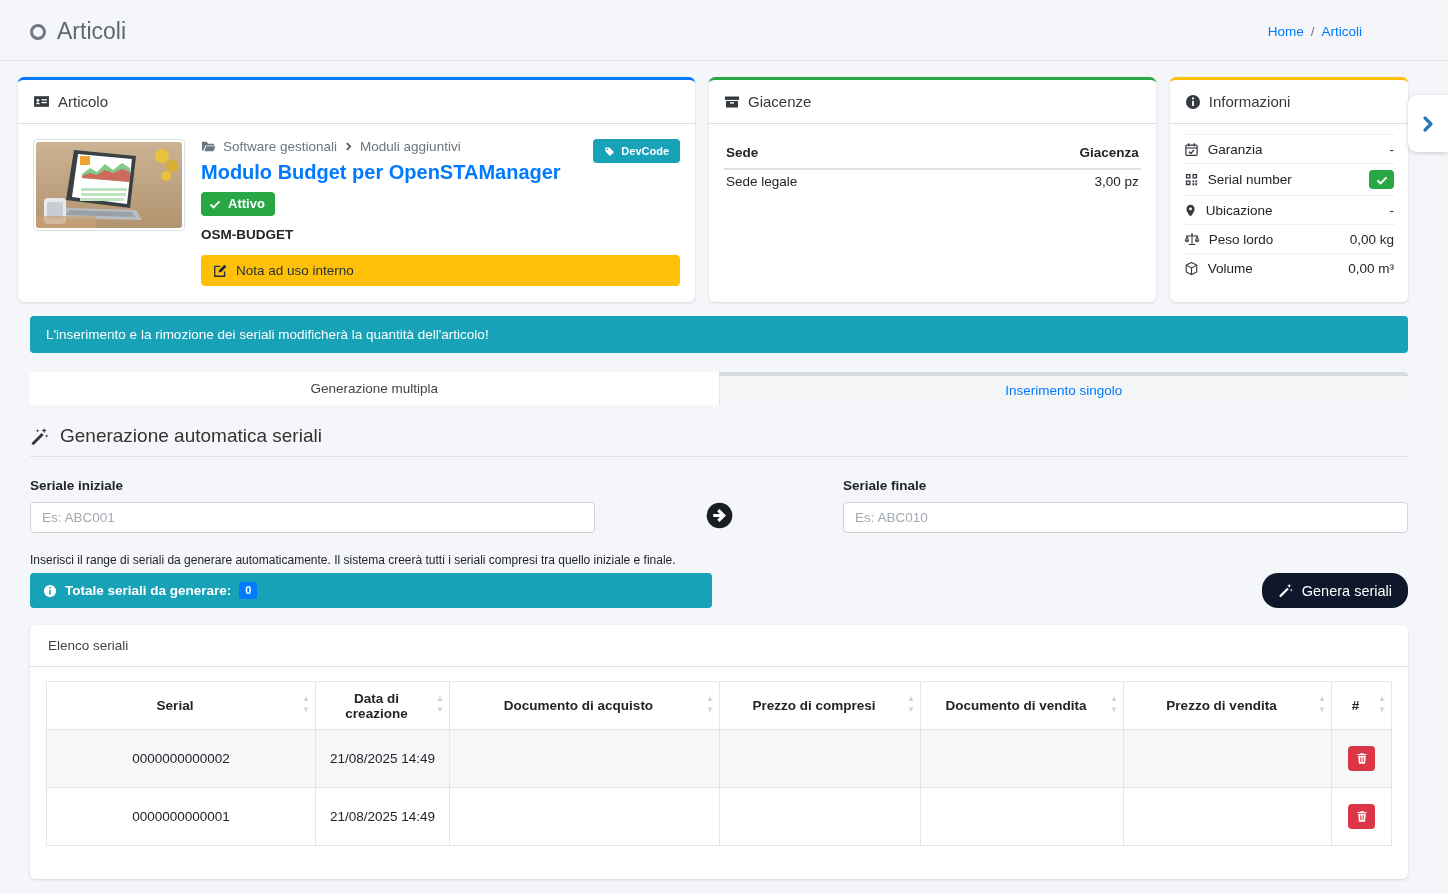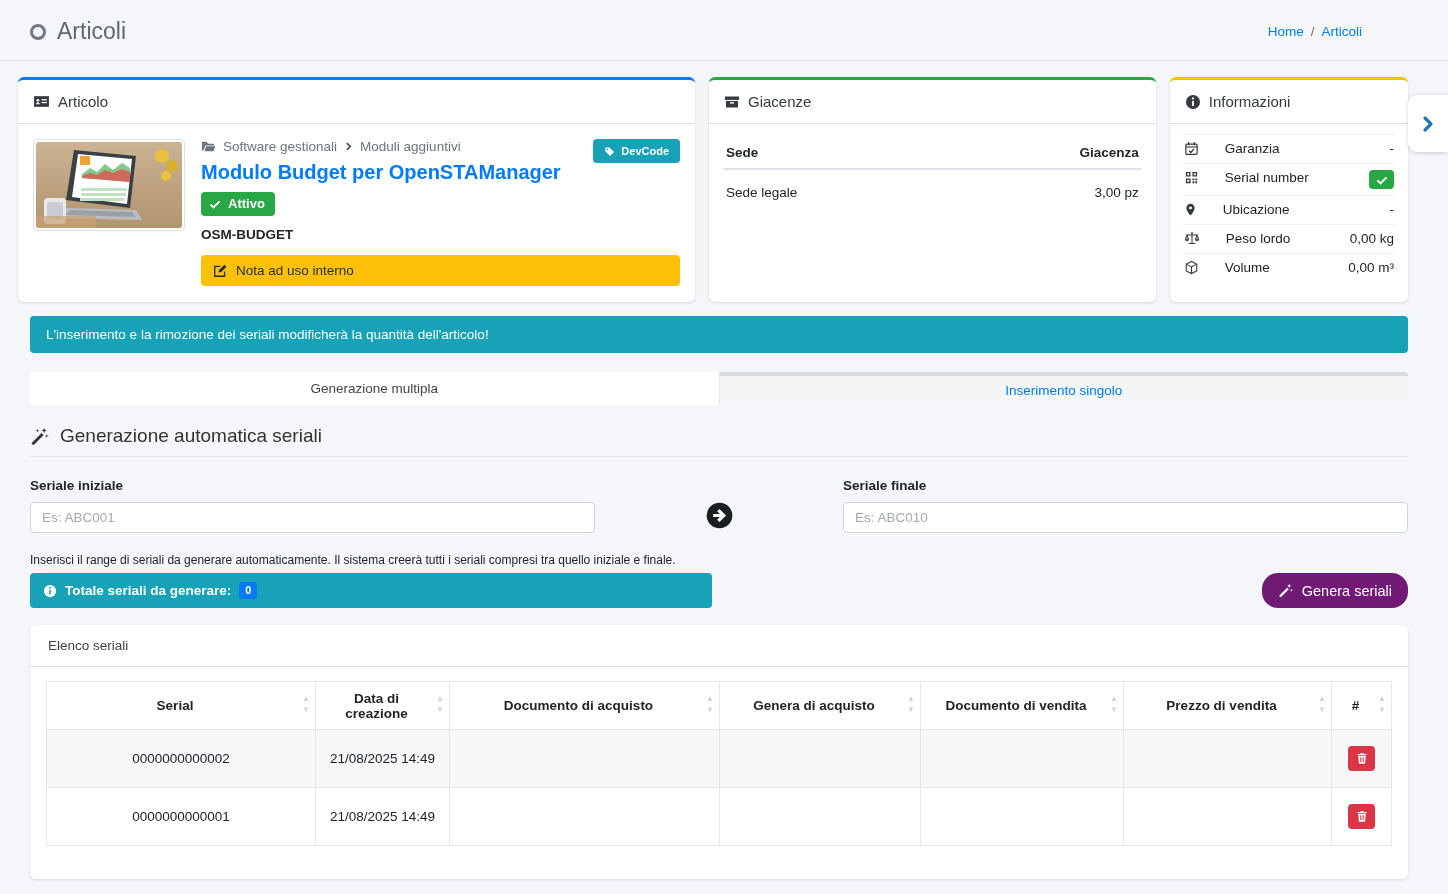--- a/index.html
+++ b/index.html
@@ -58,26 +58,26 @@
   .note-btn { margin-top:13px; width:100%; background:#ffc107; color:#1f2d3d; border:none; border-radius:4px;
     padding:8px 12px; font-size:13.5px; text-align:left; display:flex; align-items:center; gap:9px;
     font-family:inherit; cursor:pointer; }
   .devcode-badge { position:absolute; top:0; right:0; background:#17a2b8; color:#fff; font-size:11px;
     font-weight:bold; padding:6px 11px; border-radius:4px; display:flex; align-items:center; gap:6px; cursor:pointer; }
 
   
   .stock-table { width:100%; border-collapse:collapse; font-size:13.5px; }
   .stock-table th { text-align:left; font-weight:bold; padding:6px 2px 8px 2px; border-bottom:2px solid #dee2e6; }
   .stock-table th:last-child { text-align:right; }
-  .stock-table td { padding:15px 2px; }
+  .stock-table td { padding:4px 2px; }
   .stock-table td:last-child { text-align:right; }
 
   
   .card-info .card-body { padding:6px 13px; }
-  .info-row { display:flex; gap:26px; padding:6px 1px; border-top:1px solid #edf0f2; font-size:13.5px; min-height:29px; }
+  .info-row { display:flex; align-items:center; gap:9px; padding:6px 1px; border-top:1px solid #edf0f2; font-size:13.5px; min-height:29px; }
   .info-row:first-child { border-top:1px solid #edf0f2; margin-top:4px; }
   .info-row .val { margin-left:auto; }
   .info-row .icon { color:#343a40; }
   .check-box { margin-left:auto; width:25px; height:19px; background:#28a745; border-radius:4px;
     display:flex; align-items:center; justify-content:center; color:#fff; cursor:pointer; }
 
   
   .slide-toggle { position:absolute; top:95px; right:0; width:40px; height:57px; background:#fff;
     border-radius:9px 0 0 9px; box-shadow:0 1px 4px rgba(0,0,0,.18); border:none;
     display:flex; align-items:center; justify-content:center; color:#2679b4; cursor:pointer; }
@@ -102,21 +102,21 @@
   .field-label { font-weight:bold; margin-bottom:9px; font-size:13.5px; }
   .text-input { width:100%; height:31px; border:1px solid #ced4da; border-radius:4px; padding:0 11px;
     font-size:13.5px; color:#495057; font-family:inherit; background:#fff; }
   .text-input::placeholder { color:#a2a9b0; }
   .gen-help { margin:20px 40px 0 30px; font-size:12px; color:#212529; }
   .gen-actions { display:flex; justify-content:space-between; align-items:flex-start; margin:6px 40px 0 30px; }
   .totale-bar { width:682px; background:#17a2b8; color:#fff; border-radius:4px; padding:9px 13px;
     font-weight:bold; font-size:13.5px; display:flex; align-items:center; gap:8px; }
   .count-badge { background:#007bff; color:#fff; font-size:11px; font-weight:bold; border-radius:3px;
     padding:3px 6px; line-height:1; }
-  .genera-btn { background:#701a75; color:#fff; border:none; border-radius:16px; padding:0 16px; height:35px;
+  .genera-btn { background:#0f172a; color:#fff; border:none; border-radius:16px; padding:0 16px; height:35px;
     font-size:14.5px; display:flex; align-items:center; gap:9px; font-family:inherit; cursor:pointer; }
 
   
   .card-serials { margin:17px 40px 0 30px; background:#fff; border-radius:6px;
     box-shadow:0 1px 3px rgba(0,0,0,.13); height:254px; overflow:hidden; }
   .card-serials .card-header { font-size:13.5px; color:#444;padding-left:18px; }
   .card-serials .card-body { padding:14px 16px; }
   .search-row { display:flex; justify-content:flex-end; align-items:center; gap:9px; margin:4px 211px 14px 0; }
   .search-input { width:198px; height:29px; border:1px solid #aab0b6; border-radius:3px; padding:0 8px;
     font-size:13.5px; font-family:inherit; }
@@ -427,21 +427,21 @@
           <col style="width:201px">
           <col style="width:203px">
           <col style="width:208px">
           <col style="width:60px">
       </colgroup>
       <thead>
         <tr>
           <th>Serial</th>
           <th>Data di creazione</th>
           <th>Documento di acquisto</th>
-          <th>Genera di acquisto</th>
+          <th>Prezzo di compresi</th>
           <th>Documento di vendita</th>
           <th>Prezzo di vendita</th>
           <th>#</th>
         </tr>
       </thead>
       <tbody>
         <tr class="odd">
           <td>0000000000002</td>
           <td>21/08/2025 14:49</td>
           <td></td>

